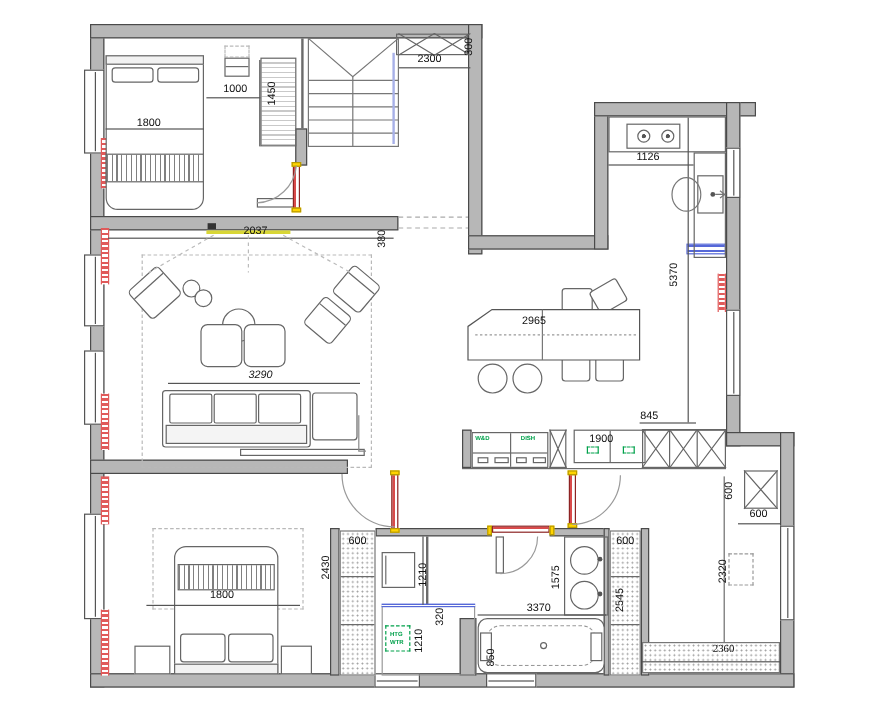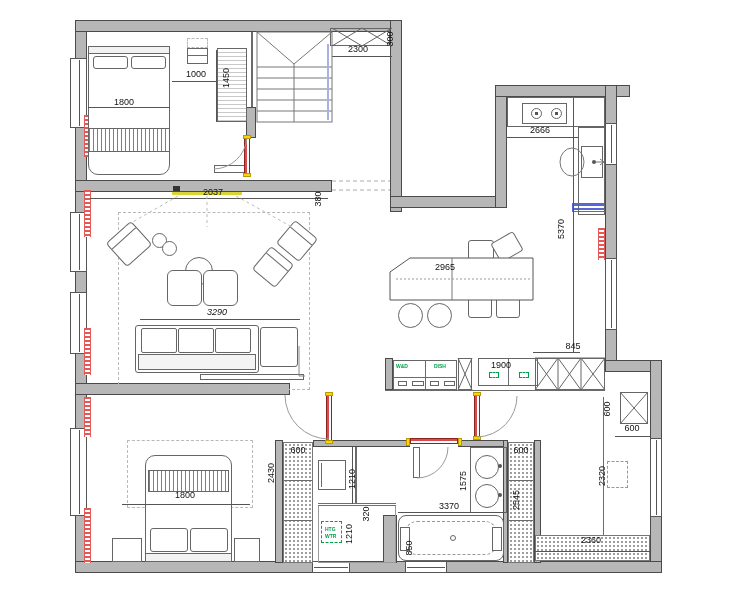--- a/index.html
+++ b/index.html
@@ -264,31 +264,31 @@
       <path d="M596 162 h8 M600 159 l4 3 -4 3"></path>
     </g>
 
     <path d="M299 346 V376 H305" stroke="#888" fill="none"></path>
   </svg>
 
   <div class="dim" style="left:107px;top:97px;">1800</div>
   <div class="dim" style="left:172px;top:69px;text-align:right;">1000</div>
   <div class="dim" style="left:341px;top:44px;">2300</div>
   <div class="dim" style="left:196px;top:187px;">2037</div>
-  <div class="dim" style="left:523px;top:125px;">2666</div>
+  <div class="dim" style="left:523px;top:125px;">1126</div>
   <div class="dim" style="left:428px;top:262px;">2965</div>
   <div class="dim" style="left:200px;top:307px;font-style:italic;">3290</div>
-  <div class="dim" style="left:556px;top:341px;">845</div>
+  <div class="dim" style="left:524px;top:341px;">845</div>
   <div class="dim" style="left:484px;top:360px;">1900</div>
   <div class="dim" style="left:281px;top:445px;">600</div>
   <div class="dim" style="left:168px;top:490px;">1800</div>
   <div class="dim" style="left:432px;top:501px;">3370</div>
   <div class="dim" style="left:504px;top:445px;">600</div>
   <div class="dim" style="left:615px;top:423px;">600</div>
-  <div class="dim" style="left:574px;top:535px;">2360</div>
+  <div class="dim" style="left:586px;top:535px;font-family:Liberation Serif, serif;">2360</div>
 
   <div class="dimv" style="left:206px;top:72px;">1450</div>
   <div class="dimv" style="left:370px;top:33px;">300</div>
   <div class="dimv" style="left:298px;top:193px;">380</div>
   <div class="dimv" style="left:541px;top:223px;">5370</div>
   <div class="dimv" style="left:251px;top:467px;">2430</div>
   <div class="dimv" style="left:332px;top:473px;">1210</div>
   <div class="dimv" style="left:346px;top:508px;">320</div>
   <div class="dimv" style="left:329px;top:528px;">1210</div>
   <div class="dimv" style="left:443px;top:475px;">1575</div>

